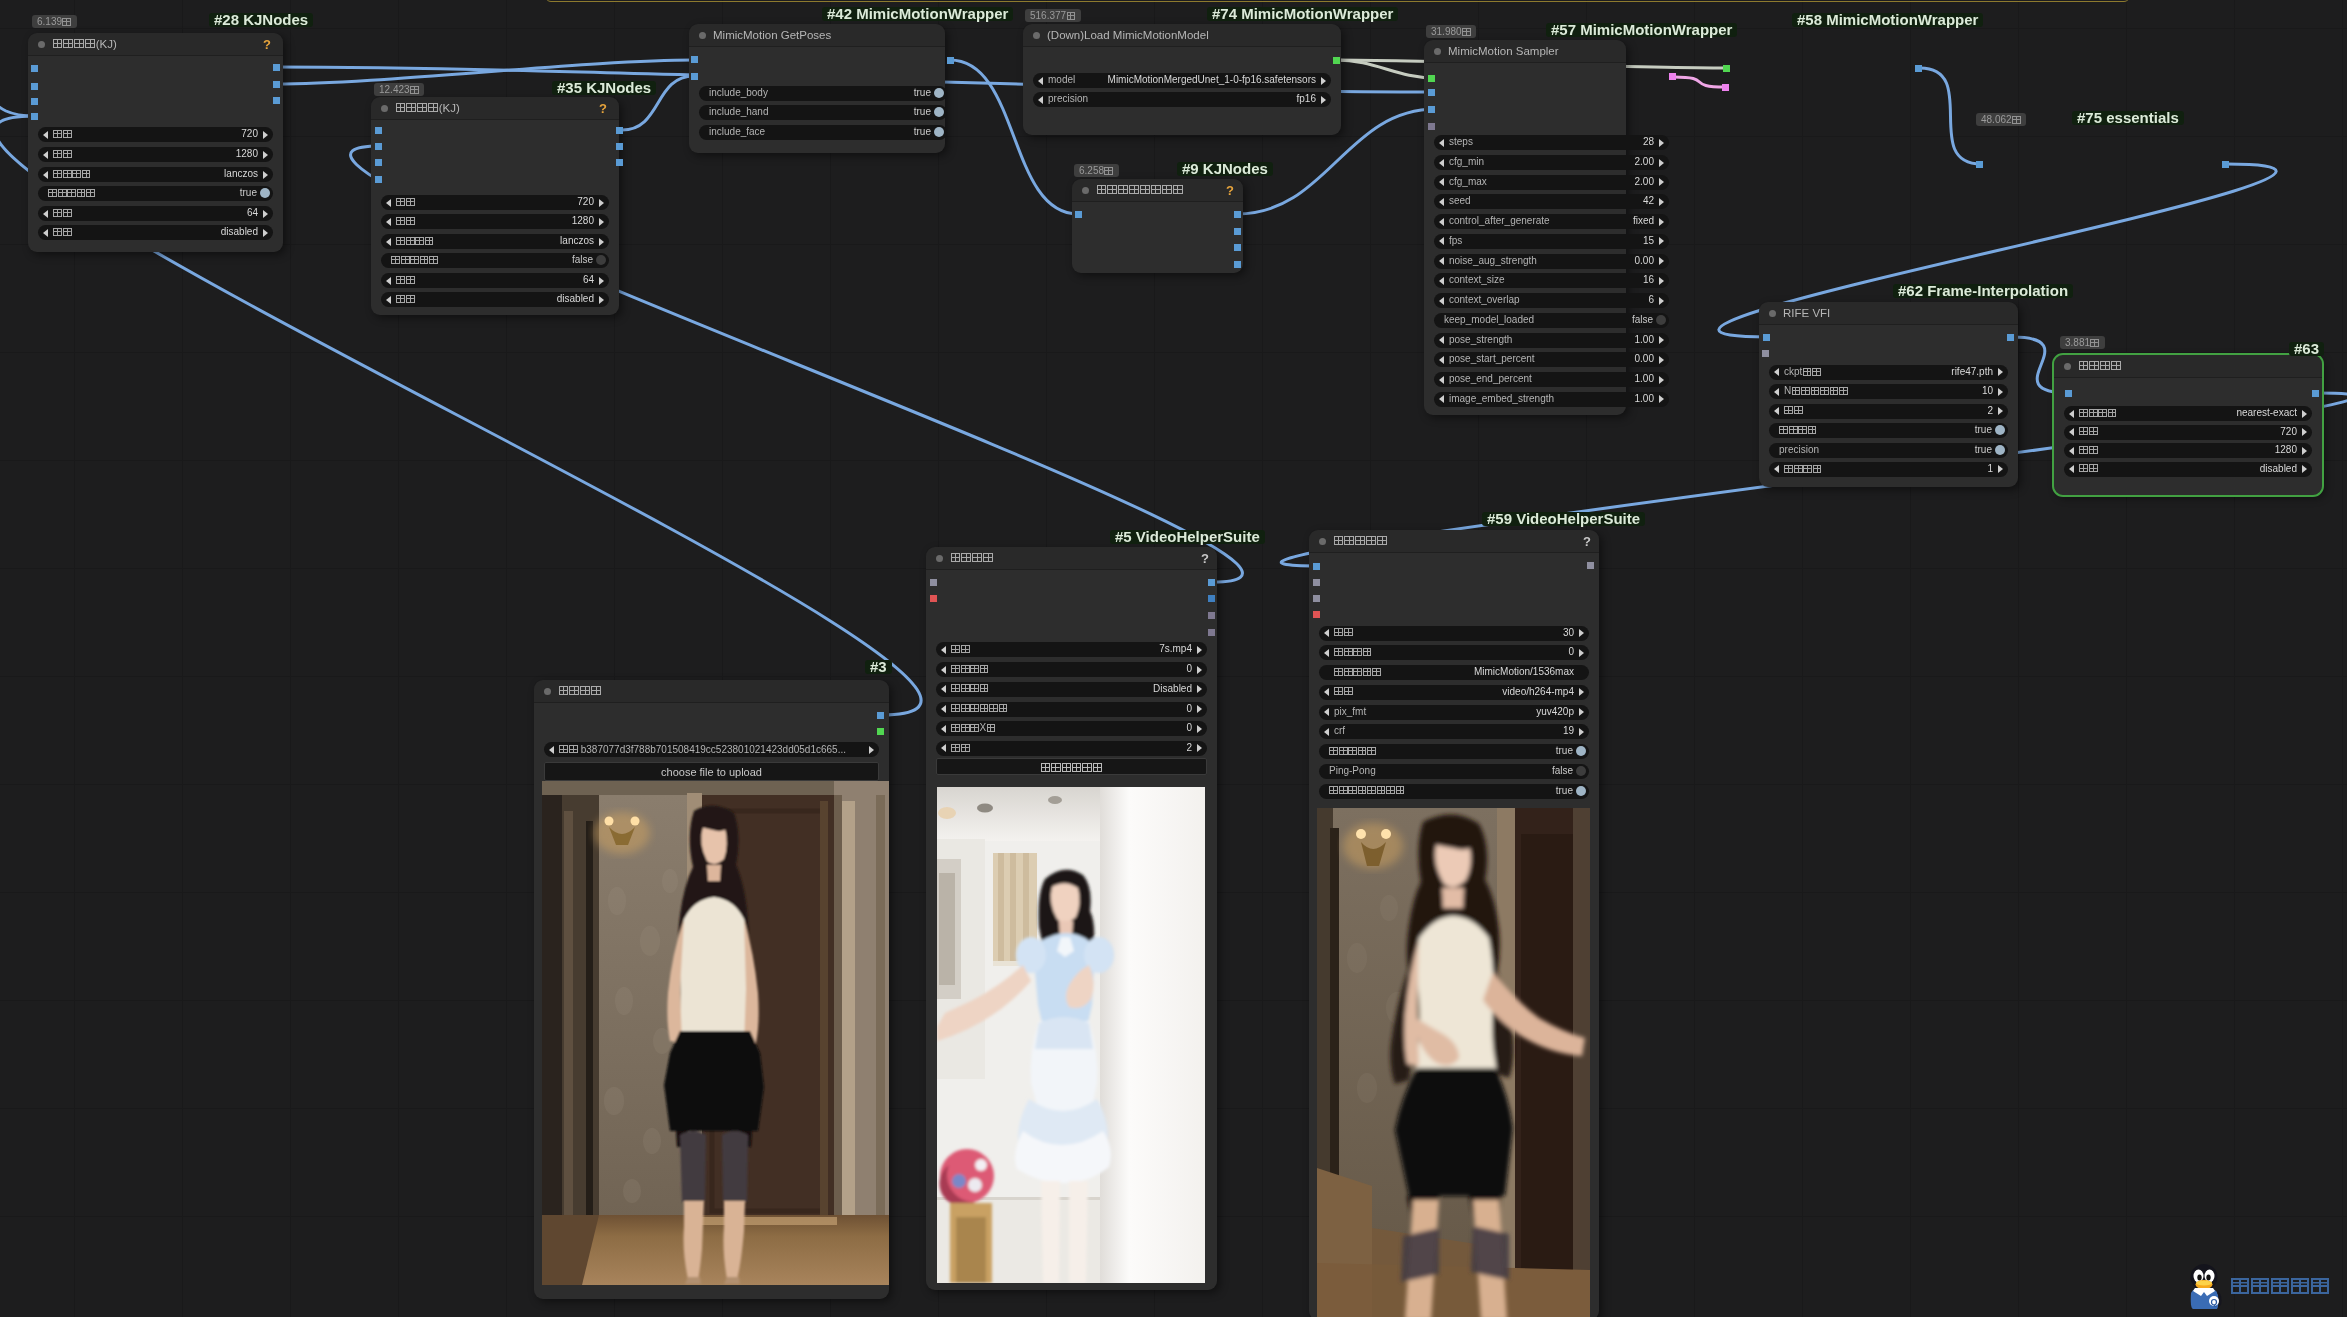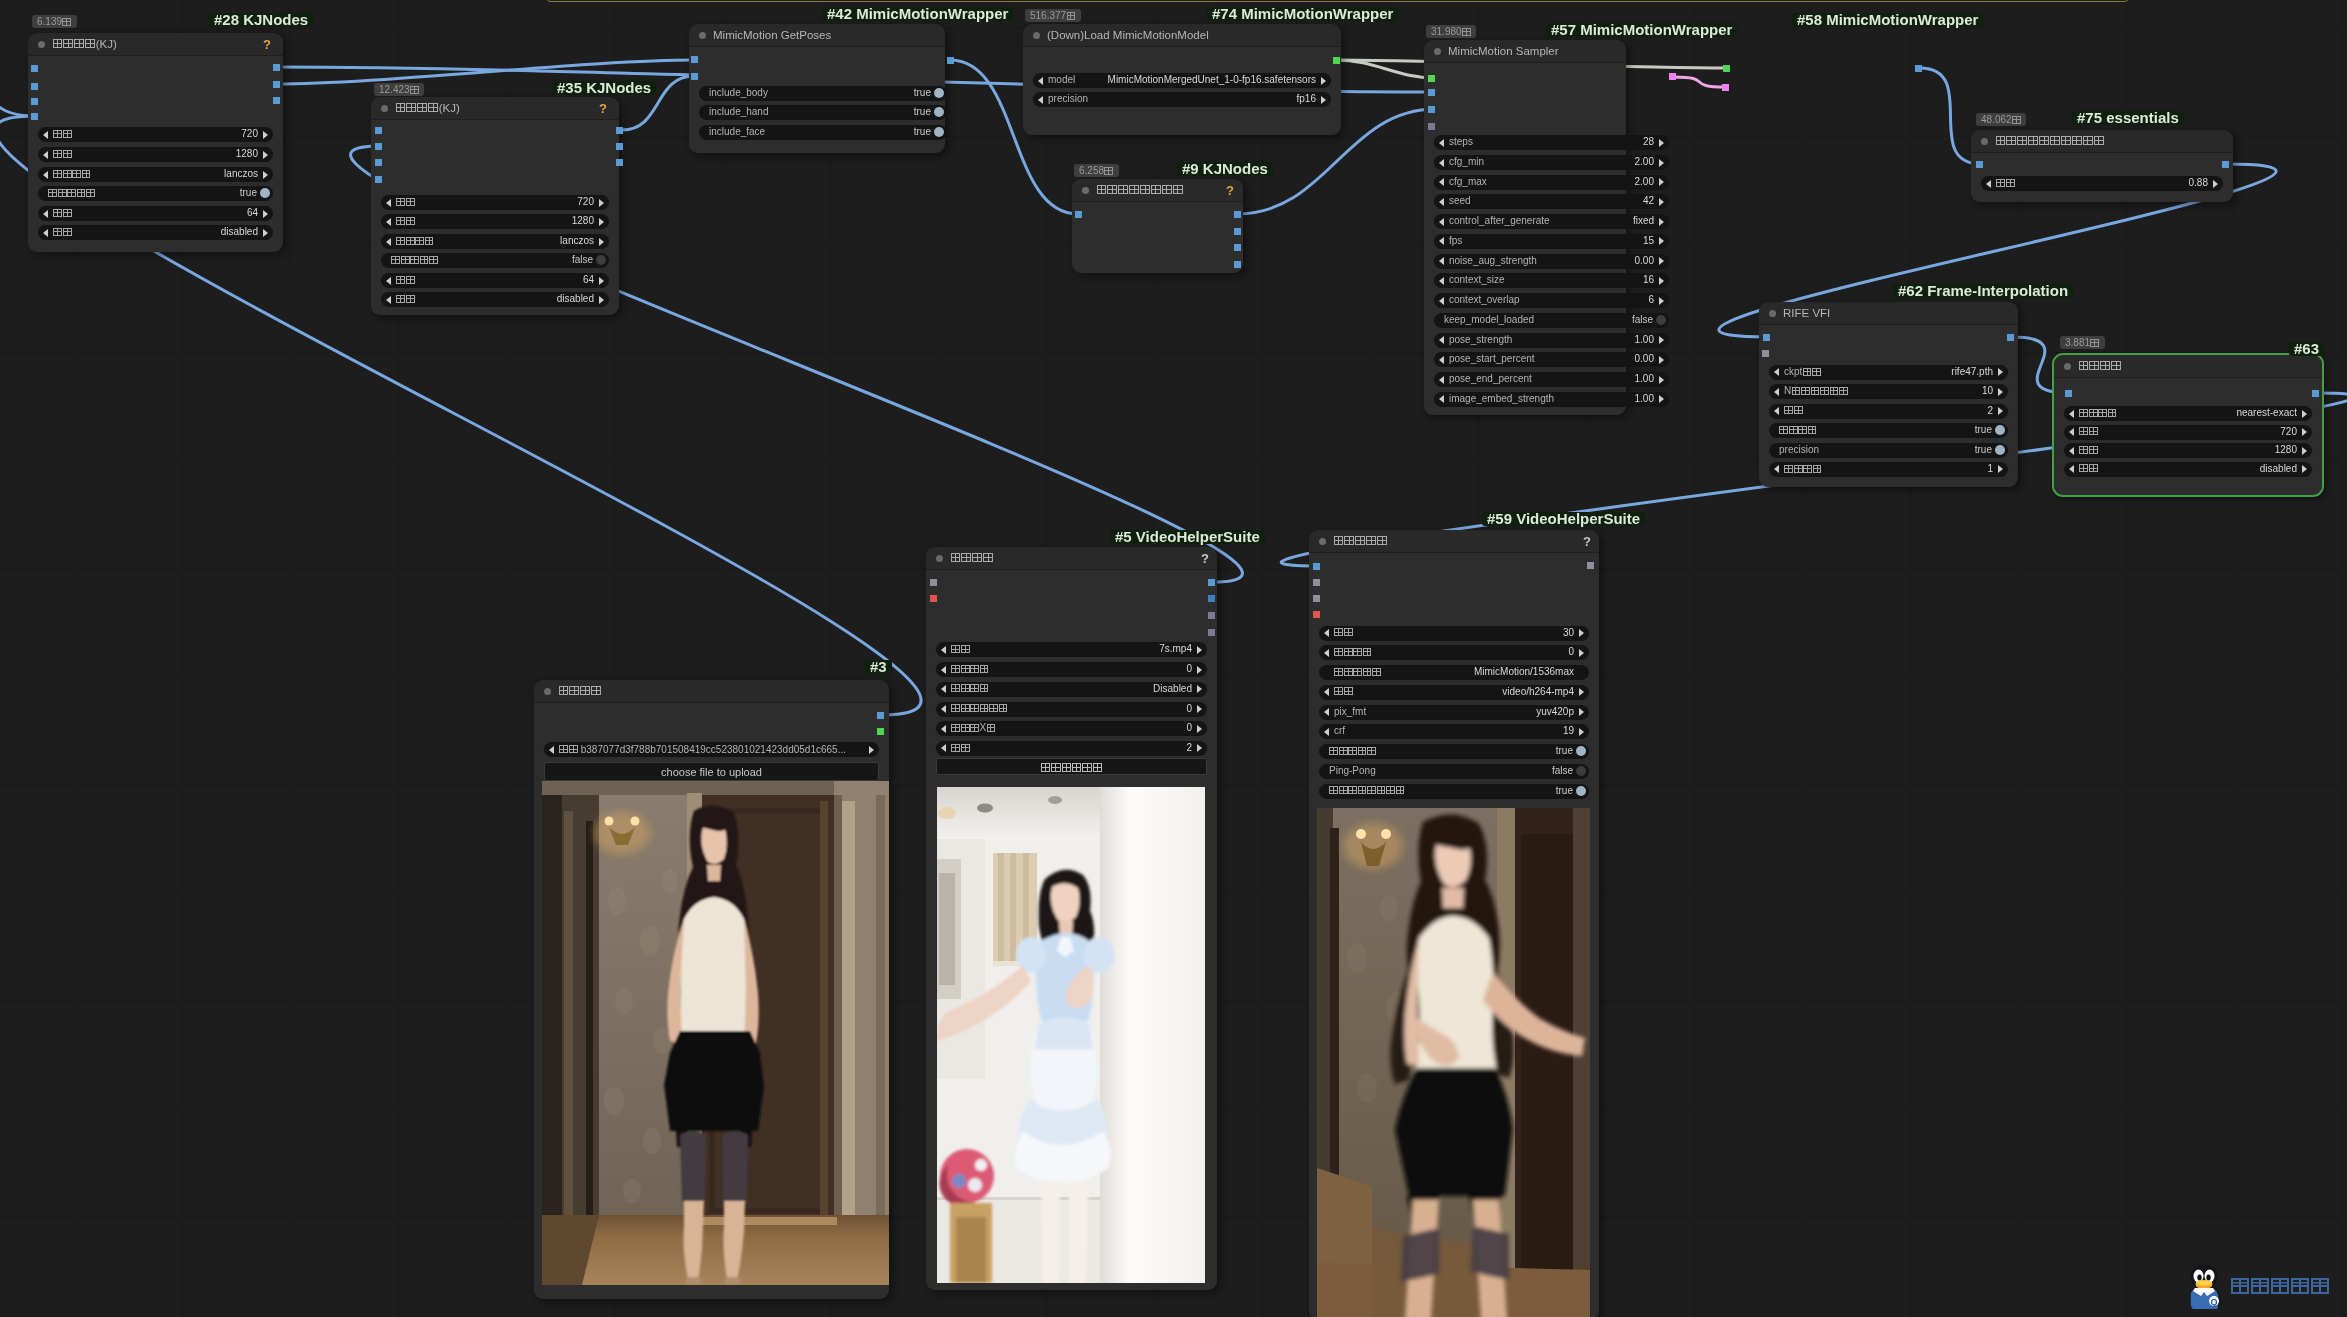--- a/index.html
+++ b/index.html
@@ -278,31 +278,20 @@
     <div class="slot" style="left:1427.5px;top:88.5px;background:#5a9bd5"></div>
     <div class="slot" style="left:1427.5px;top:105.5px;background:#5a9bd5"></div>
     <div class="slot" style="left:1427.5px;top:122.5px;background:#7e7890"></div>
     <div class="slot" style="left:1668.5px;top:72.5px;background:#ee82ee"></div>
     <span class="bt" style="left:1426px;top:25px">31.980<i class="cj"></i></span>
     <span class="bi" style="left:1546px;top:23px">#57 MimicMotionWrapper</span>
     <div class="slot" style="left:1722.5px;top:64.5px;background:#51d651"></div>
     <div class="slot" style="left:1721.5px;top:83.5px;background:#ee82ee"></div>
     <div class="slot" style="left:1914.5px;top:64.5px;background:#5a9bd5"></div>
     <span class="bi" style="left:1792px;top:13px">#58 MimicMotionWrapper</span>
-    <div class="node" style="left:1971px;top:130px;width:262px;height:72px">
-      <div style="position:absolute;left:0;right:0;top:0;height:23px;background:rgba(0,0,0,.07);border-radius:8px 8px 0 0;border-bottom:1px solid rgba(0,0,0,.25)"></div>
-      <span class="dot"></span>
-      <span class="title"><i class="cj"></i><i class="cj"></i><i class="cj"></i><i class="cj"></i><i class="cj"></i><i class="cj"></i><i class="cj"></i><i class="cj"></i><i class="cj"></i><i class="cj"></i></span>
-      <div class="w" style="top:46px;width:242px">
-        <s class="al"></s>
-        <s class="ar"></s>
-        <b><i class="cj"></i><i class="cj"></i></b>
-        <u>0.88</u>
-      </div>
-    </div>
     <div class="slot" style="left:1975.5px;top:160.5px;background:#5a9bd5"></div>
     <div class="slot" style="left:2221.5px;top:160.5px;background:#5a9bd5"></div>
     <span class="bt" style="left:1976px;top:113px">48.062<i class="cj"></i></span>
     <span class="bi" style="left:2072px;top:111px">#75 essentials</span>
     <div class="node" style="left:1759px;top:302px;width:259px;height:185px">
       <div style="position:absolute;left:0;right:0;top:0;height:23px;background:rgba(0,0,0,.07);border-radius:8px 8px 0 0;border-bottom:1px solid rgba(0,0,0,.25)"></div>
       <span class="dot"></span>
       <span class="title">RIFE VFI</span>
       <div class="w" style="top:62.9px;width:239px">
         <s class="al"></s>

